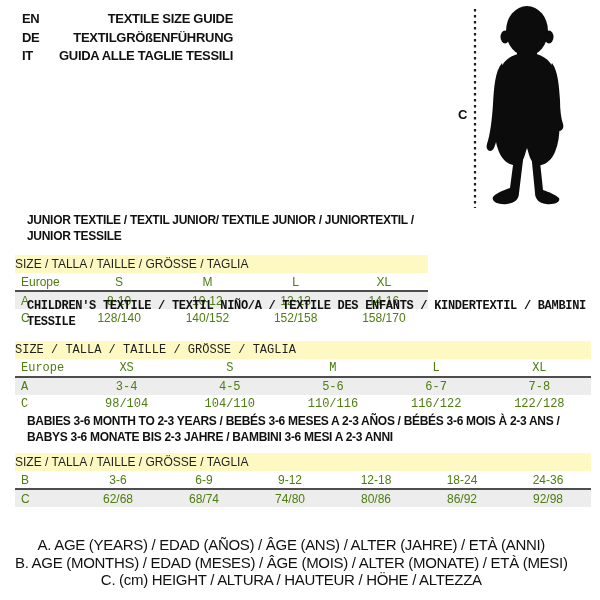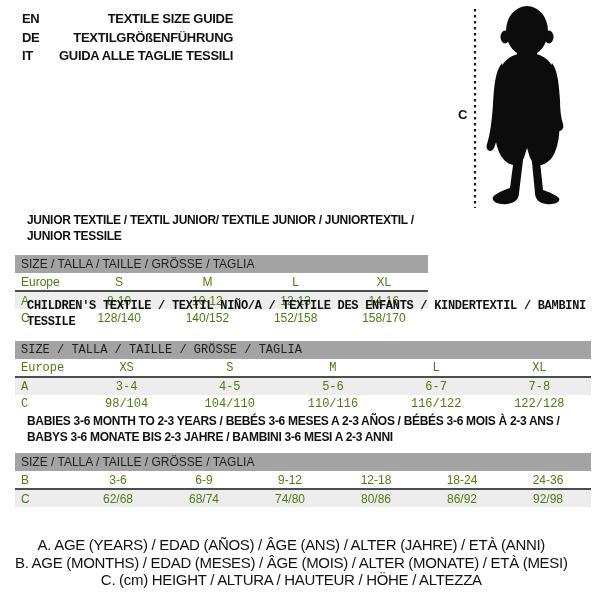--- a/index.html
+++ b/index.html
@@ -24,21 +24,21 @@
   .sec1{top:212px;width:413px;}
   .sec2{top:298px;width:576px;font-family:Liberation Mono, monospace;}
   .sec3{top:413px;width:576px;}
   .tbl-title{font-size:12px;font-weight:bold;line-height:16px;margin:0 0 11px 12px;}
   .sec3 .tbl-title{margin-bottom:8px;}
 
   table{border-collapse:collapse;table-layout:fixed;width:100%;font-size:12px;}
   td{height:17px;padding:0;text-align:center;vertical-align:middle;color:#4d7c0f;}
   td.lbl{text-align:left;padding-left:6px;}
   td.size-bar{
-    background:#a3a3a3;text-align:left;padding-left:6px;height:18px;color:#1f1f1f;
+    background:#fef9c3;text-align:left;height:18px;color:#1f1f1f;
   }
   tr.shaded td{background:#ededed;border-top:2px solid #4d4d4d;}
 
   
   .footnotes{position:absolute;left:15px;top:536px;font-size:15px;font-weight:normal;line-height:17.5px;text-align:center;}
 </style>
 </head>
 <body>
 
 <div class="canvas">

